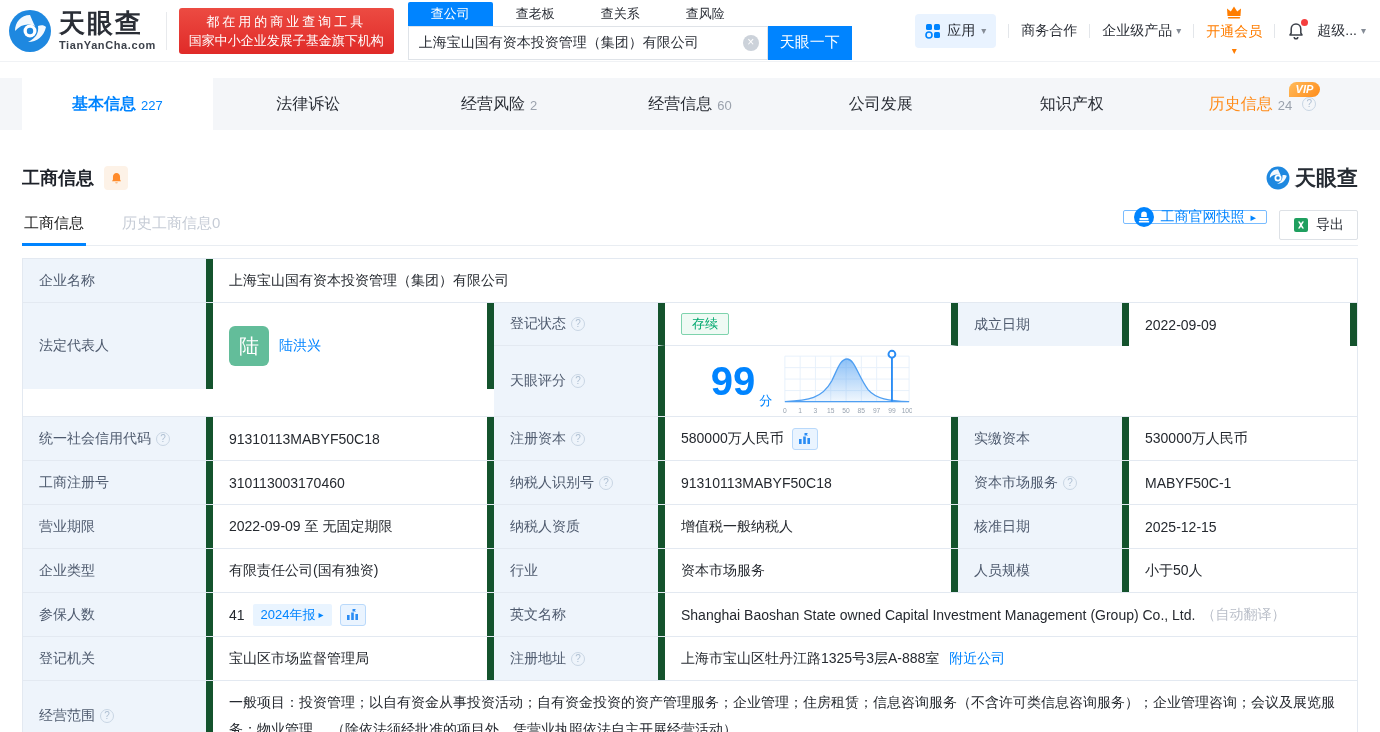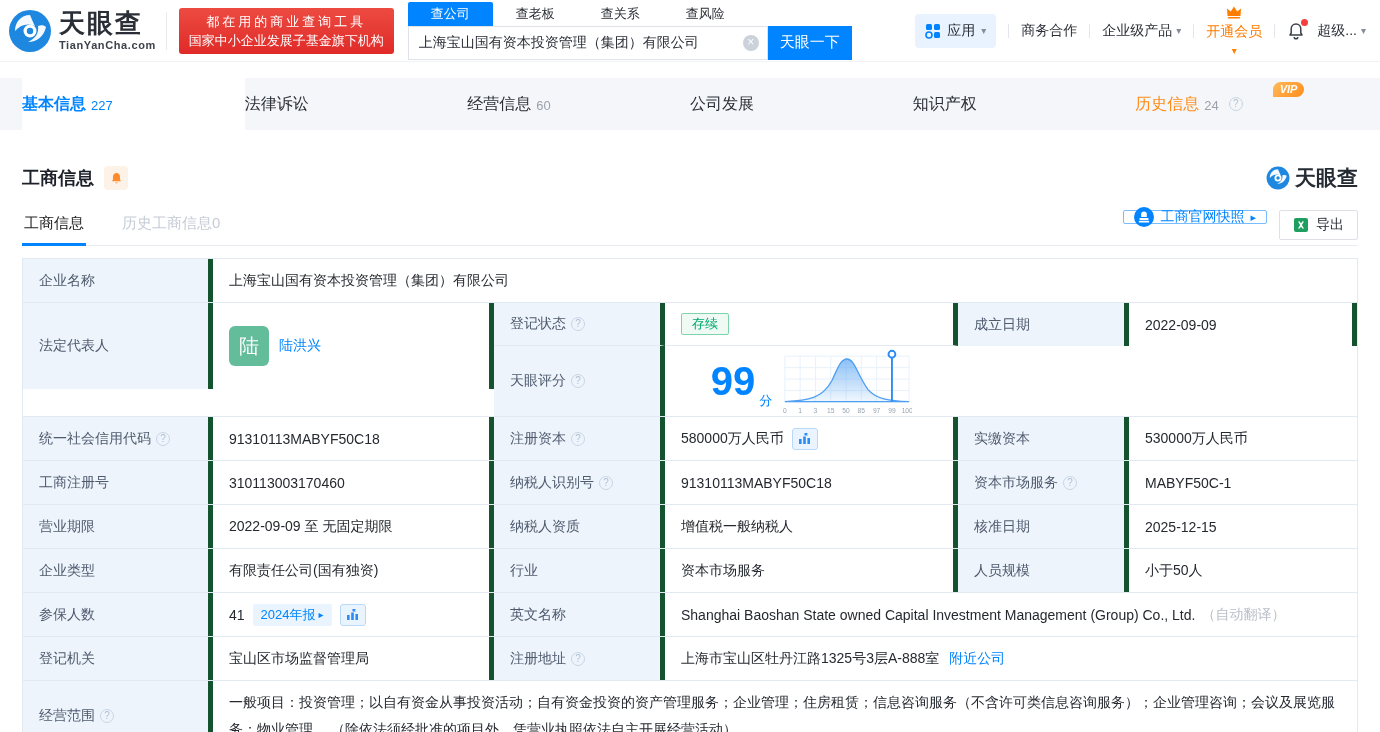--- a/index.html
+++ b/index.html
@@ -29,21 +29,21 @@
   .vsep { width:1px; height:14px; background:#e3e6ea; }
   .hmenu { display:flex; align-items:center; gap:4px; cursor:pointer; }
   .vip-link { color:#ff7d00; font-weight:500;flex-direction:column; }
   .vip-link .caret { color:#ff7d00; }
   .bell-wrap { position:relative; cursor:pointer; display:flex; }
   .bell-dot { position:absolute; top:-3px; right:-3px; width:7px; height:7px; background:#f53f3f; border-radius:50%; }
 
   
   .mainnav { margin-top:16px; background:#f4f6f9; height:52px; }
   .mainnav-inner { margin:0 22px; display:flex; height:100%; }
-  .ntab { flex:1; display:flex; align-items:center; justify-content:flex-start; gap:5px; font-size:16px; color:#2a2e36; cursor:pointer; position:relative; }
+  .ntab { flex:1; display:flex; align-items:center; justify-content:center; gap:5px; font-size:16px; color:#2a2e36; cursor:pointer; position:relative; }
   .ntab .cnt { font-size:13px; color:#9ba2ad; margin-top:2px; }
   .ntab.active { background:#fff; color:#0084ff; font-weight:bold; }
   .ntab.active .cnt { color:#0084ff; font-weight:normal; }
   .ntab.vip-tab { color:#ff8c1a; }
   .vip-badge { position:absolute; top:4px; left:50%; margin-left:26px; background:linear-gradient(135deg,#ffbb5c,#ff8c1a); color:#fff; font-size:11px; font-weight:bold; font-style:italic; line-height:15px; padding:0 7px; border-radius:8px 8px 8px 0; }
   .help-ic { display:inline-flex; align-items:center; justify-content:center; width:14px; height:14px; border:1px solid #c9d6e4; color:#aebfd2; border-radius:50%; font-size:10px; line-height:1; margin-left:5px; flex:none; }
 
   
   .section-head { margin:34px 22px 0; display:flex; align-items:center; }
   .section-head h2 { font-size:18px; font-weight:bold; color:#1d2129; }
@@ -61,21 +61,21 @@
   .btn-export { height:30px; border:1px solid #dde1e6; background:#fff; color:#2a2e36; border-radius:2px; display:flex; align-items:center; gap:7px; padding:0 13px; font-size:14px; cursor:pointer; font-family:inherit; }
 
   
   .biz-table { margin:12px 22px 24px; border:1px solid #e3e9f1; font-size:14px; }
   .trow { display:grid; grid-template-columns:190px 281px 171px 293px 171px 1fr; border-bottom:1px solid #e3e9f1; }
   .trow:last-child { border-bottom:none; }
   .trow.r-company { grid-template-columns:190px 1fr; }
   .trow.r-legal { grid-template-rows:43px 43px; }
   .trow.r-span4 { grid-template-columns:190px 281px 171px 1fr; }
   .trow.r-scope { grid-template-columns:190px 1fr; }
-  .cell { padding:0 16px; display:flex; align-items:center; min-height:43px; border-right:5px solid #14532d; }
+  .cell { padding:0 16px; display:flex; align-items:center; min-height:43px; border-right:7px solid #14532d; }
   .trow .cell:last-child { border-right:none; }
   .lbl { background:#eef4fb; color:#4e5a6e; }
   .span2 { grid-row:span 2; }
   .bb { border-bottom:1px solid #e3e9f1; }
   .link { color:#0084ff; cursor:pointer; }
   .status-badge { display:inline-block; border:1px solid #7ed3ad; color:#00a86e; background:#effaf4; font-size:13px; line-height:20px; padding:0 10px; border-radius:2px; }
   .avatar { width:40px; height:40px; border-radius:6px; background:#63bd9a; color:#fff; font-size:20px; display:flex; align-items:center; justify-content:center; margin-right:10px; flex:none; }
   .chart-badge { width:26px; height:22px; background:#eaf4ff; border:1px solid #b9d9fb; border-radius:3px; display:flex; align-items:center; justify-content:center; margin-left:8px; cursor:pointer; flex:none; }
   .report-badge { background:#e9f4ff; color:#0084ff; font-size:13px; line-height:22px; padding:0 8px; border-radius:2px; margin-left:8px; display:flex; align-items:center; gap:3px; cursor:pointer; }
   .report-badge .arr { font-size:10px; }
@@ -170,20 +170,24 @@
 </header>
 
 <nav class="mainnav">
   <div class="mainnav-inner">
     <div class="ntab active">
       <span>基本信息</span>
       <span class="cnt">227</span>
     </div>
     <div class="ntab">
       <span>法律诉讼</span>
+    </div>
+    <div class="ntab">
+      <span>经营风险</span>
+      <span class="cnt">2</span>
     </div>
     <div class="ntab">
       <span>经营信息</span>
       <span class="cnt">60</span>
     </div>
     <div class="ntab">
       <span>公司发展</span>
     </div>
     <div class="ntab">
       <span>知识产权</span>

